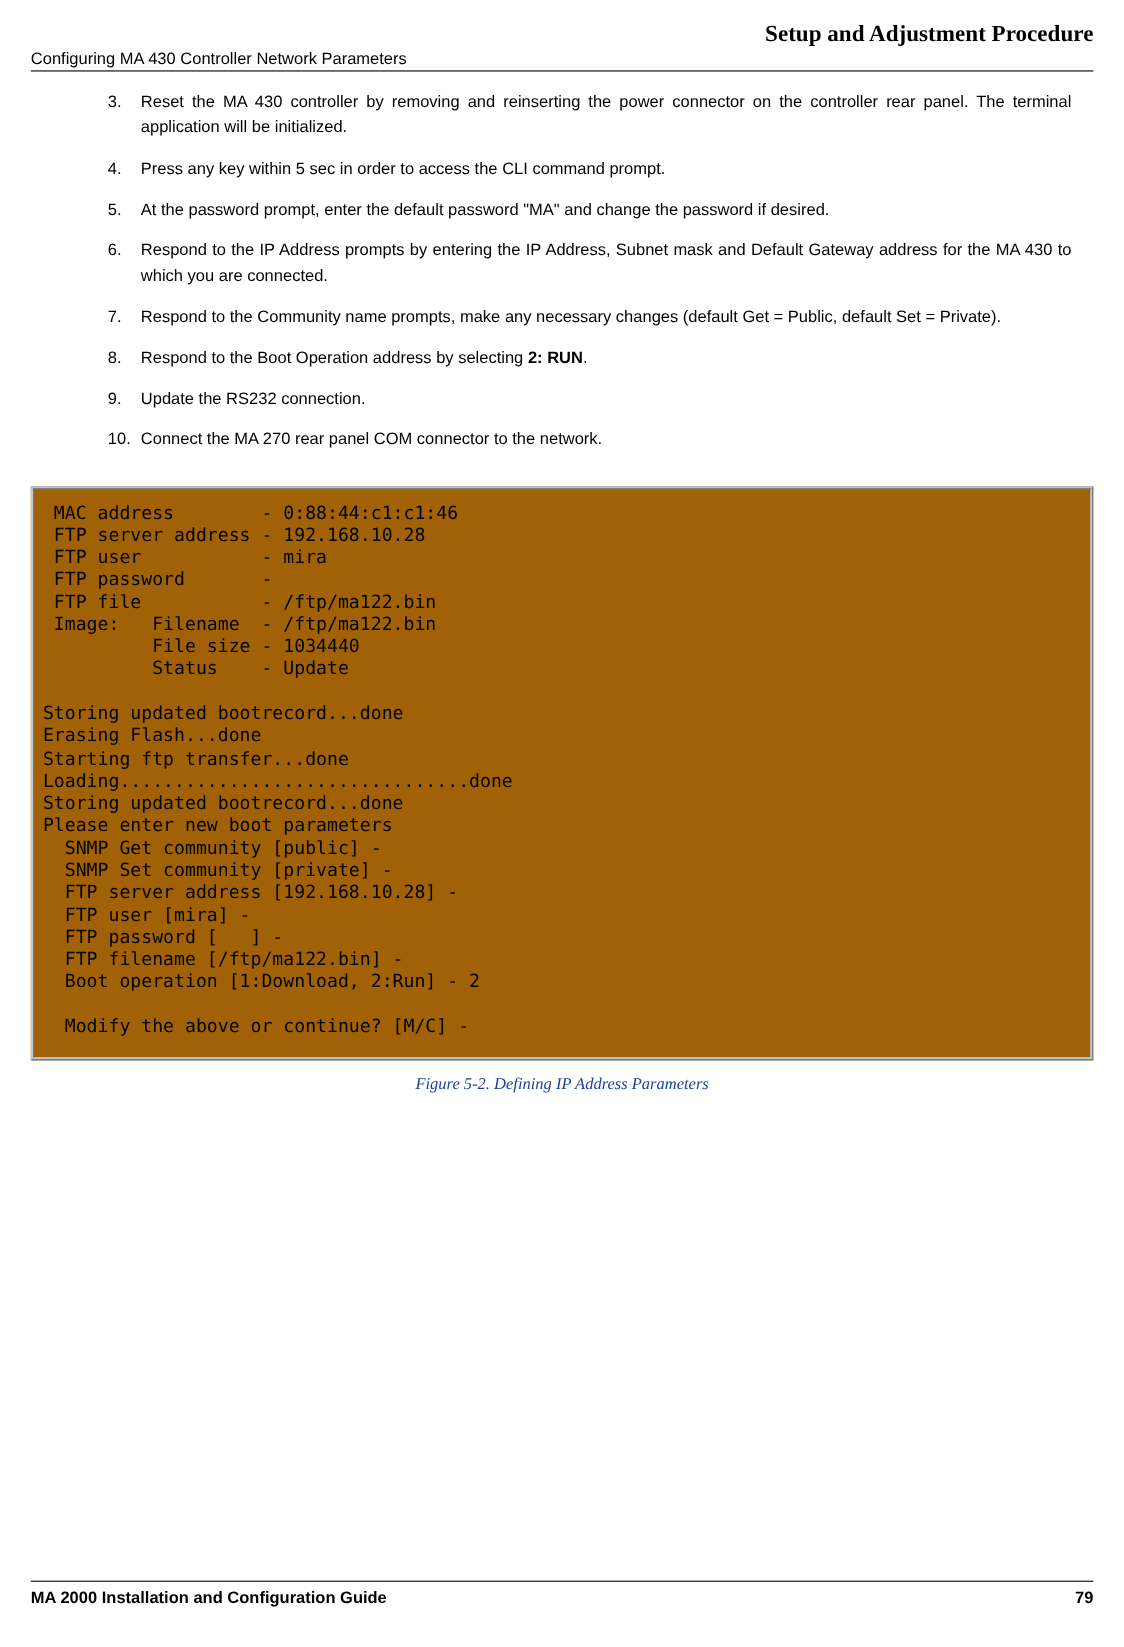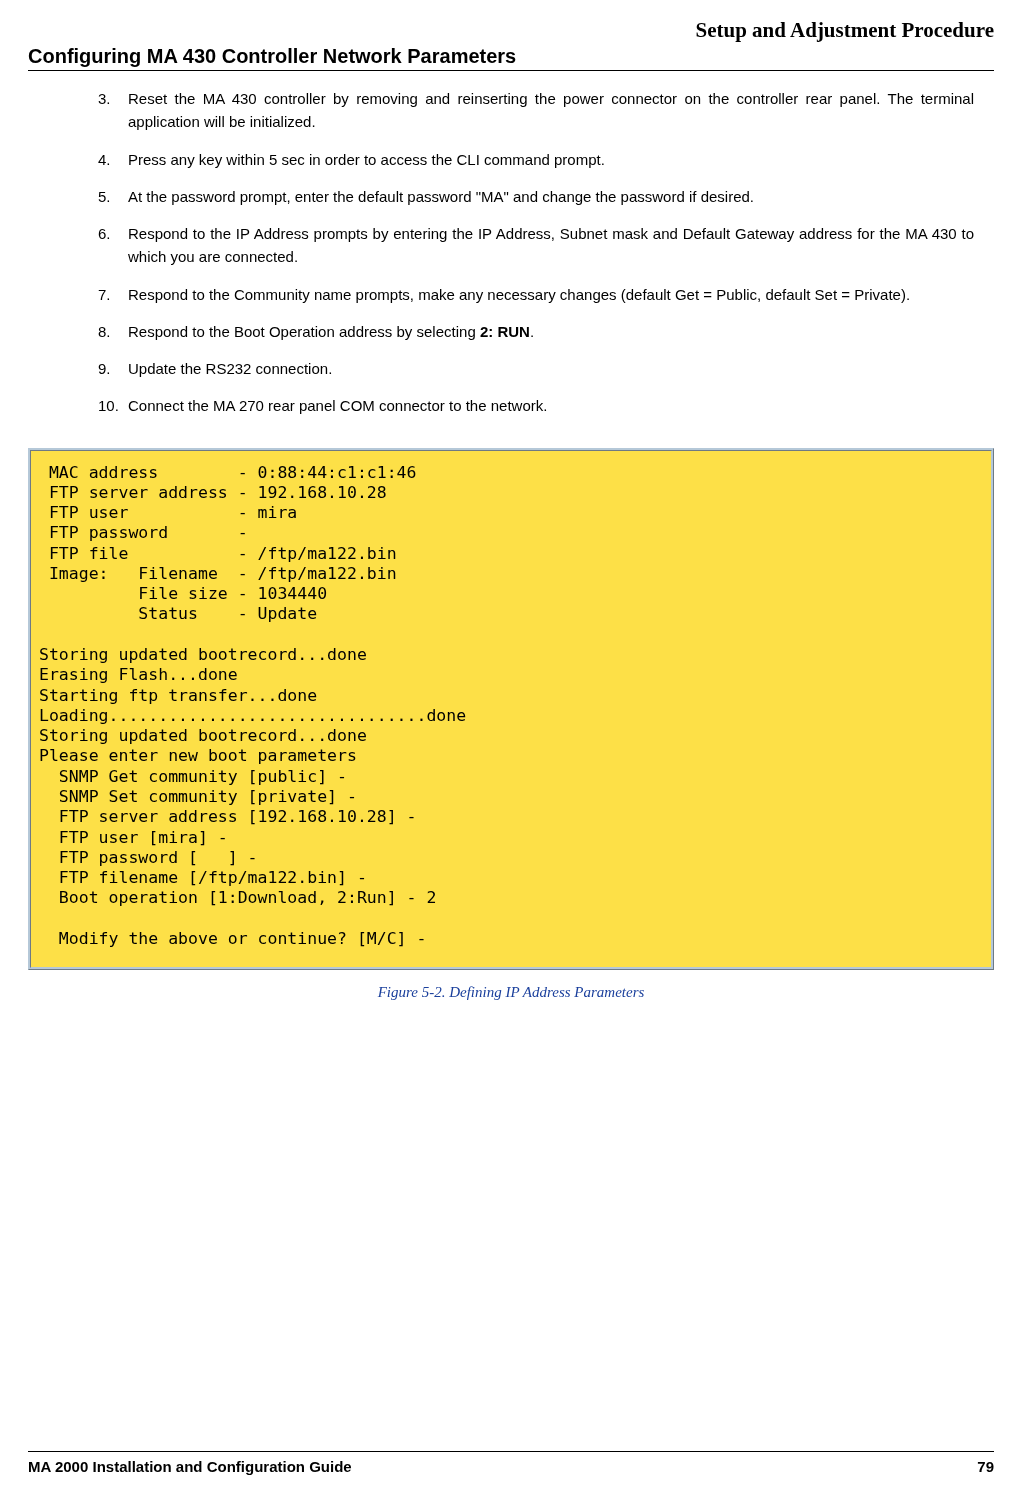--- a/index.html
+++ b/index.html
@@ -16,22 +16,22 @@
     }
     .header-row {
       display: flex;
       justify-content: flex-end;
       font-weight: bold;
       font-size: 21px;
       margin-bottom: 2px;
       font-family: Liberation Serif, serif;
     }
     .sub-header {
-      font-weight: bold;
-      font-size: 20px;
+      font-weight: normal;
+      font-size: 15px;
       margin-bottom: 2px;
     }
     hr.top-rule {
       border: none;
       border-top: 1px solid #000;
       margin: 0 0 16px 0;
     }
     hr.bottom-rule {
       border: none;
       border-top: 1px solid #000;
@@ -54,21 +54,21 @@
       content: counter(step) ".";
       position: absolute;
       left: -30px;
       width: 24px;
       text-align: left;
     }
     .bold { font-weight: bold; }
     .terminal-wrap {
       margin: 30px 0 10px 0;
       border: 3px ridge #b5c8d8;
-      background: #fde047;
+      background: #a16207;
       padding: 0;
     }
     .terminal {
       font-family: "Lucida Console", Monaco, monospace;
       font-size: 16.5px;
       white-space: pre;
       line-height: 1.23;
       padding: 12px 8px 18px 8px;
       color: #000;
     }
@@ -77,21 +77,21 @@
       color: #1a3f9c;
       font-style: italic;
       font-family: Liberation Serif, serif;
       font-size: 15px;
       margin-top: 14px;
     }
     .footer {
       position: absolute;
       left: 28px;
       right: 28px;
-      bottom: 22px;
+      bottom: 36px;
     }
     .footer-row {
       display: flex;
       justify-content: space-between;
       font-weight: bold;
       font-size: 15px;
     }
   </style>
 </head>
 <body>

